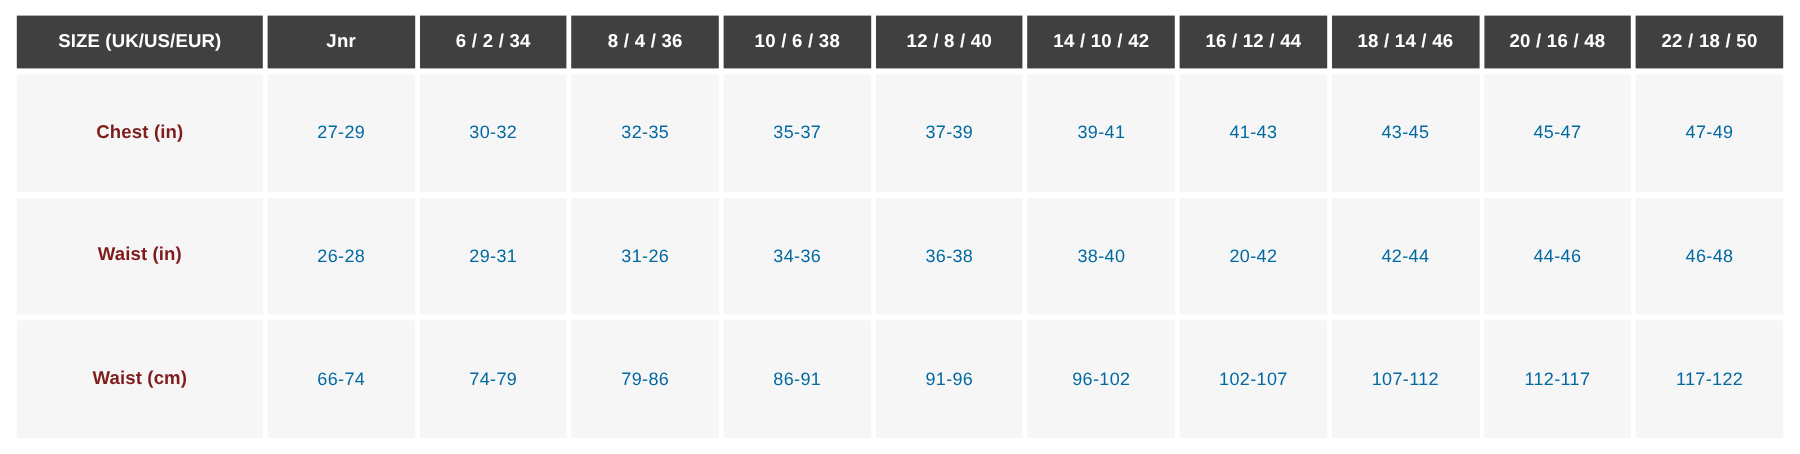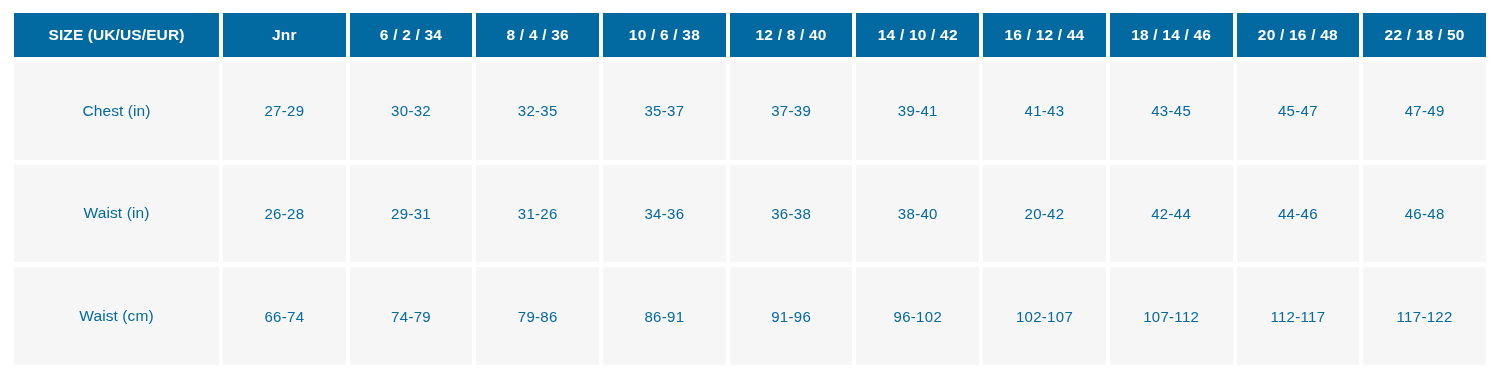--- a/index.html
+++ b/index.html
@@ -33,39 +33,39 @@
   .chart-table th,
   .chart-table td {
     padding: 0 4px;
     text-align: center;
     vertical-align: middle;
     overflow: hidden;
     white-space: nowrap;
   }
   
   .chart-table thead th {
-    background: #0369a1;
+    background: #404040;
     color: #ffffff;
     font-weight: 700;
     font-size: 15.5px;
     letter-spacing: 0.2px;
     height: 44px;
   }
   .chart-table thead th.col-label {
     font-size: 15.5px;
     letter-spacing: 0.1px;
   }
   
   .chart-table tbody td {
     background: #f6f6f6;
     height: 44px;
   }
   .chart-table tbody td.row-label {
-    color: #0369a1;
-    font-weight: 400;
+    color: #7f1d1d;
+    font-weight: 700;
     font-size: 15.5px;
     letter-spacing: 0.1px;
   }
   .chart-table tbody td.measure {
     color: #0369a1;
     font-weight: 400;
     font-size: 15px;
     letter-spacing: 0.3px;
   }
   

